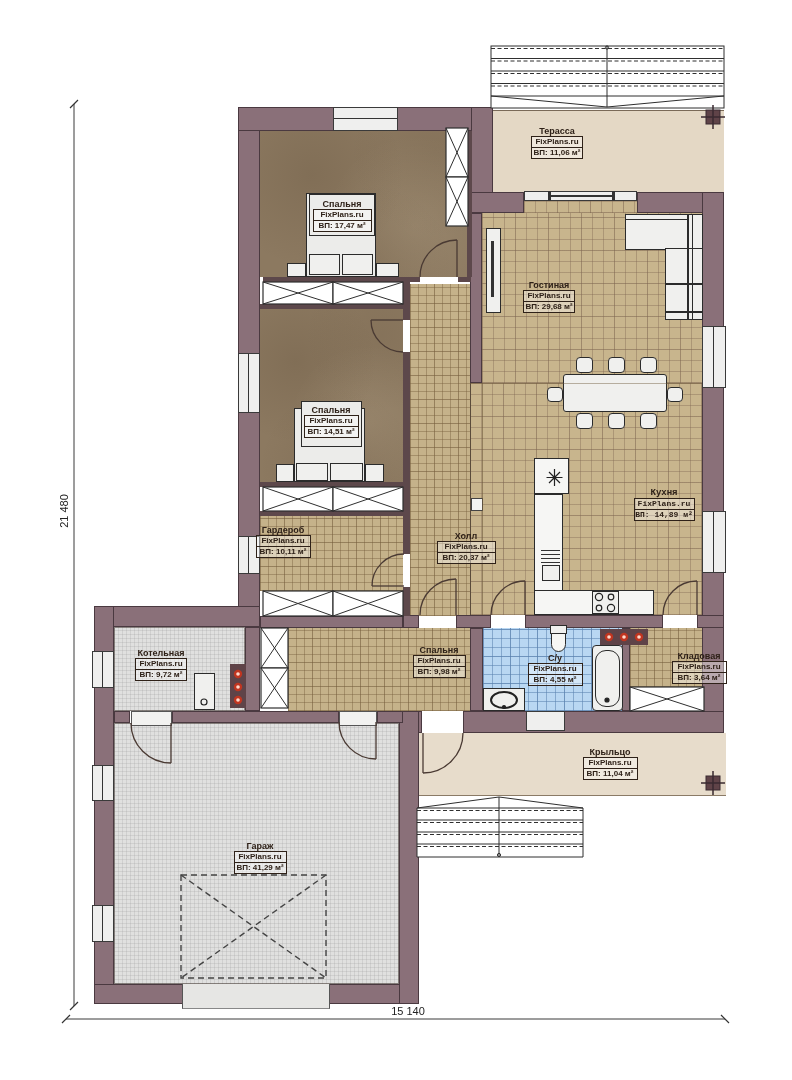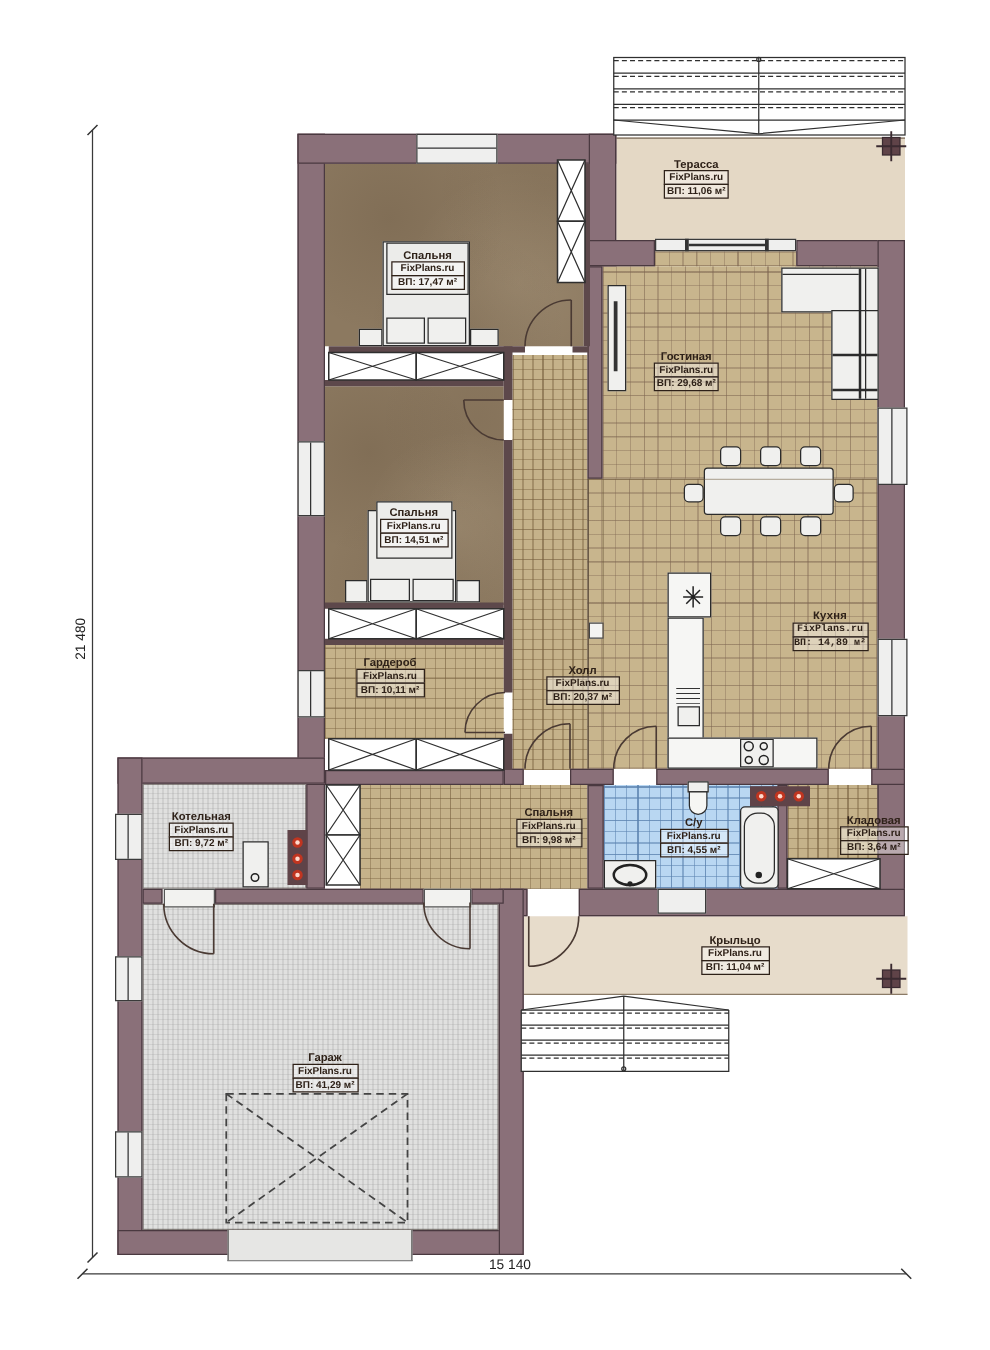--- a/index.html
+++ b/index.html
@@ -284,21 +284,21 @@
 <div class="lbl" style="left:302px;top:199px;width:80px;">
       <div class="nm">Спальня</div>
       <div class="bx" style="width:59px;">FixPlans.ru</div>
       <div class="bx" style="width:59px;margin-top:-1.4px;">ВП: 17,47 м²</div>
     </div>
 <div class="lbl" style="left:291px;top:405px;width:80px;">
       <div class="nm">Спальня</div>
       <div class="bx" style="width:55px;">FixPlans.ru</div>
       <div class="bx" style="width:55px;margin-top:-1.4px;">ВП: 14,51 м²</div>
     </div>
-<div class="lbl" style="left:272px;top:525px;width:80px;">
+<div class="lbl" style="left:243px;top:525px;width:80px;">
       <div class="nm">Гардероб</div>
       <div class="bx" style="width:55px;">FixPlans.ru</div>
       <div class="bx" style="width:55px;margin-top:-1.4px;">ВП: 10,11 м²</div>
     </div>
 <div class="lbl" style="left:121px;top:648px;width:80px;text-align:center;">
       <div class="nm">Котельная</div>
       <div class="bx" style="width:52px;">FixPlans.ru</div>
       <div class="bx" style="width:52px;margin-top:-1.4px;">ВП: 9,72 м²</div>
     </div>
 <div class="lbl" style="left:399px;top:645px;width:80px;">
@@ -309,21 +309,21 @@
 <div class="lbl" style="left:515px;top:653px;width:80px;">
       <div class="nm">С/у</div>
       <div class="bx" style="width:55px;">FixPlans.ru</div>
       <div class="bx" style="width:55px;margin-top:-1.4px;">ВП: 4,55 м²</div>
     </div>
 <div class="lbl" style="left:659px;top:651px;width:80px;">
       <div class="nm">Кладовая</div>
       <div class="bx" style="width:55px;">FixPlans.ru</div>
       <div class="bx" style="width:55px;margin-top:-1.4px;">ВП: 3,64 м²</div>
     </div>
-<div class="lbl" style="left:548px;top:747px;width:80px;">
+<div class="lbl" style="left:570px;top:747px;width:80px;">
       <div class="nm">Крыльцо</div>
       <div class="bx" style="width:55px;">FixPlans.ru</div>
       <div class="bx" style="width:55px;margin-top:-1.4px;">ВП: 11,04 м²</div>
     </div>
 <div class="lbl" style="left:220px;top:841px;width:80px;">
       <div class="nm">Гараж</div>
       <div class="bx" style="width:53px;">FixPlans.ru</div>
       <div class="bx" style="width:53px;margin-top:-1.4px;">ВП: 41,29 м²</div>
     </div>
 </div>

